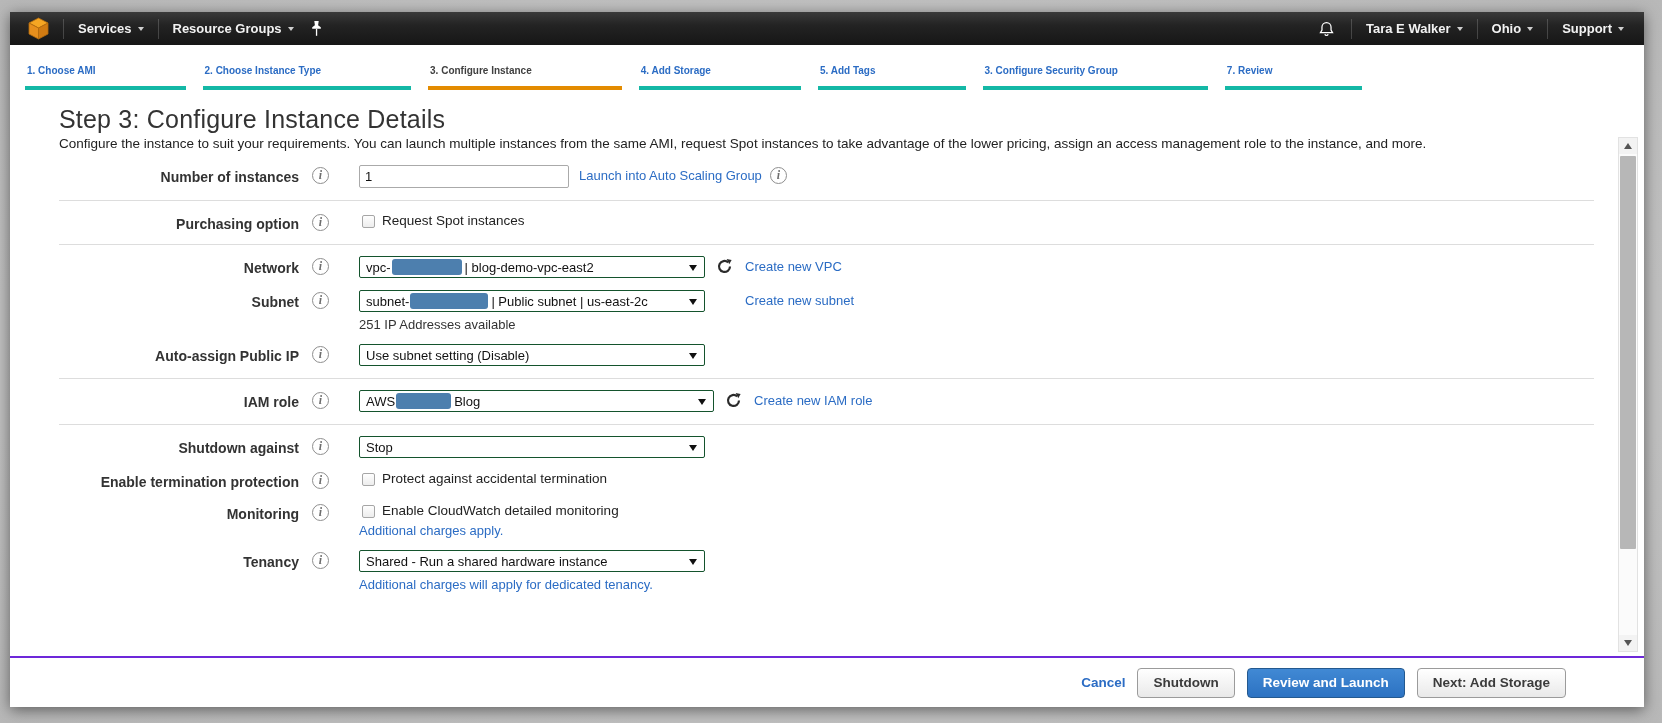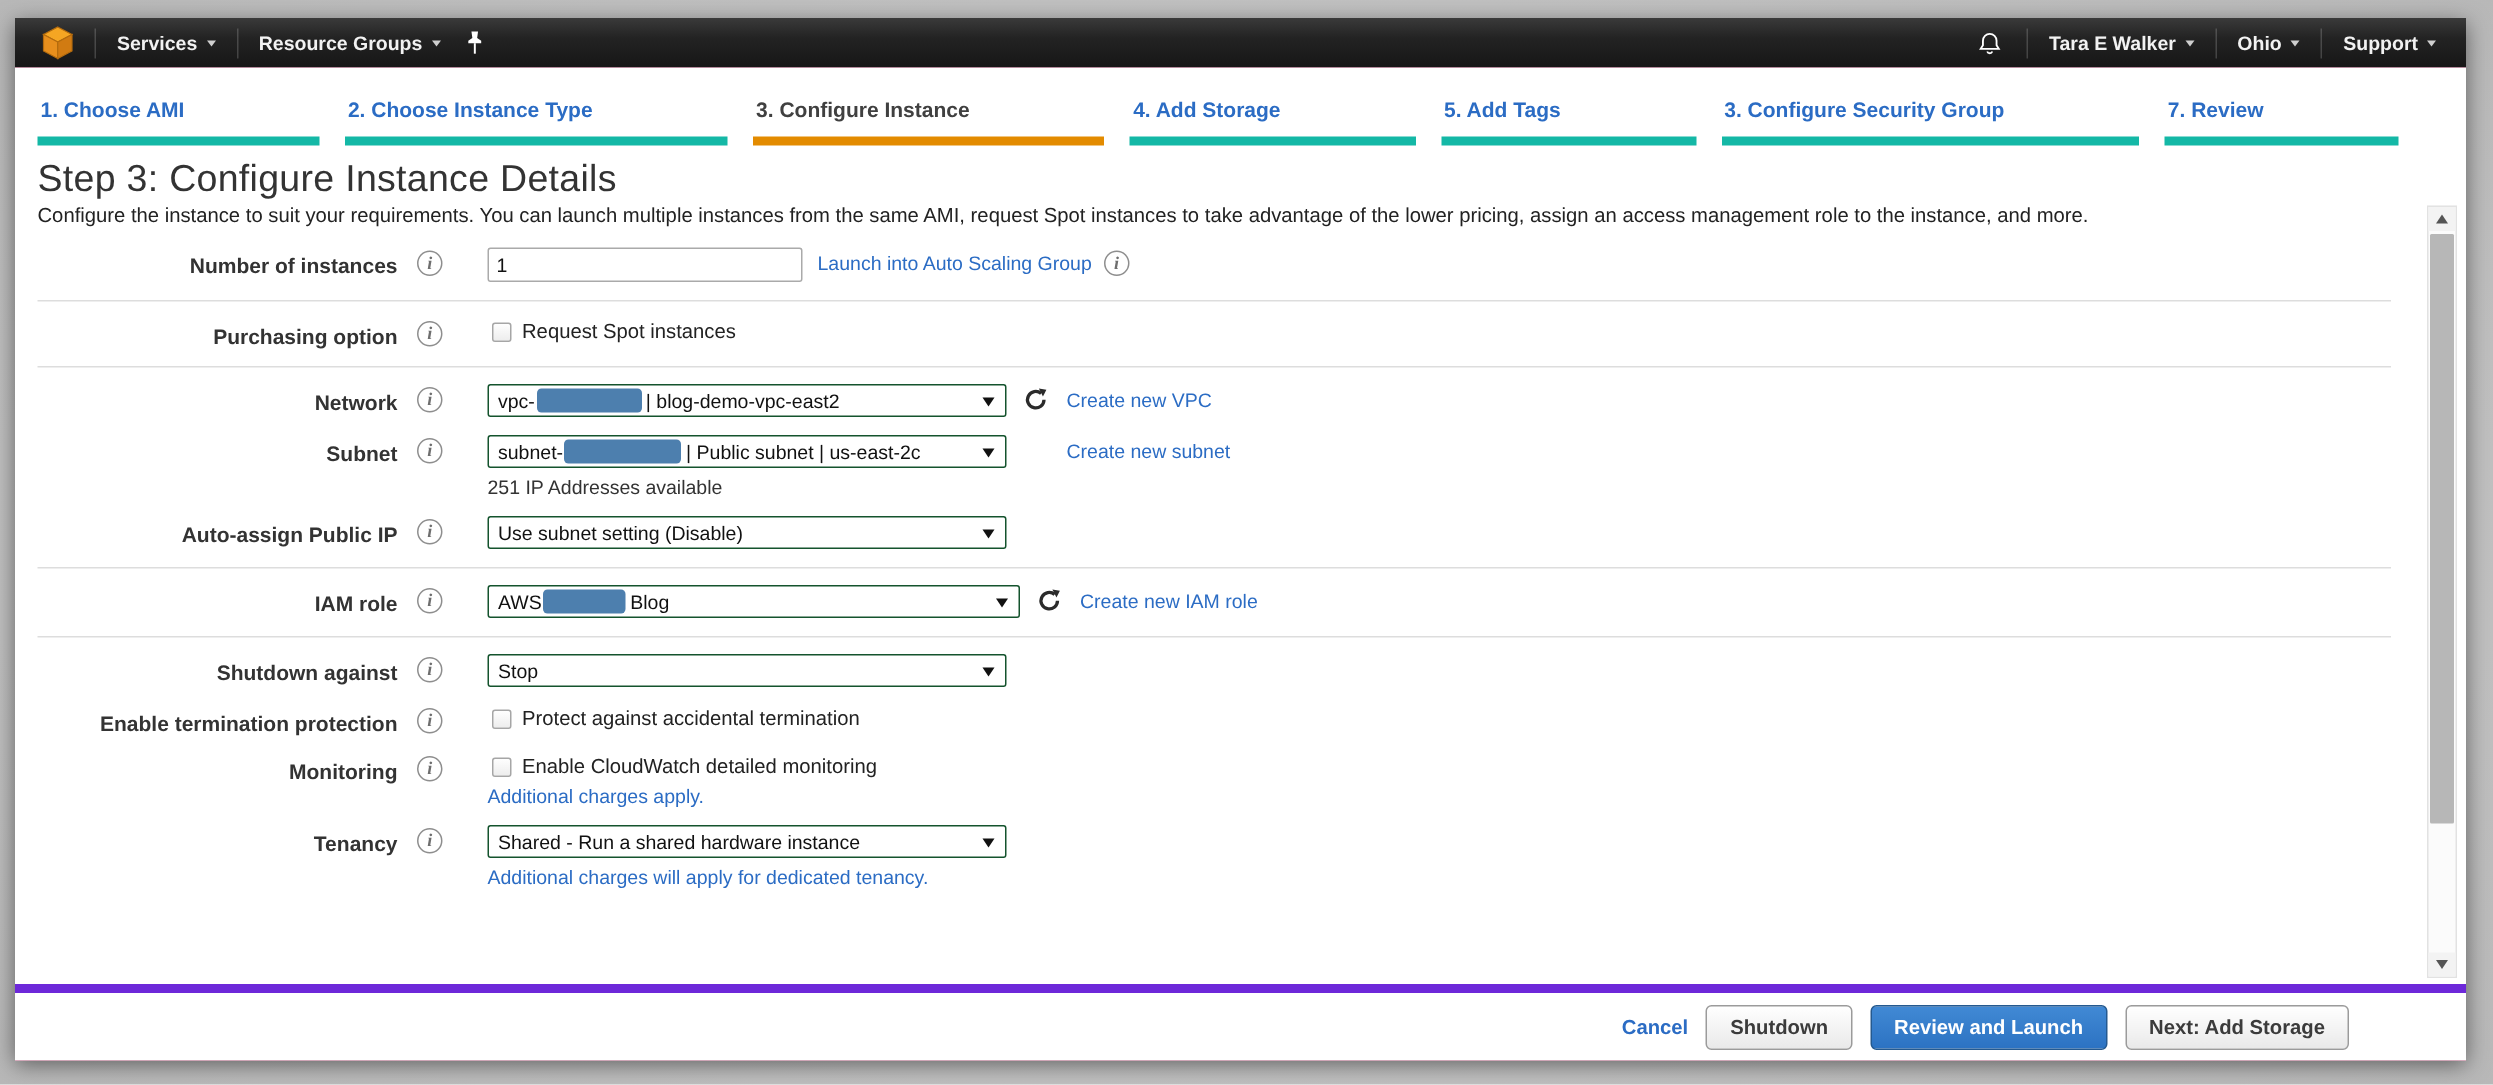--- a/index.html
+++ b/index.html
@@ -25,26 +25,26 @@
   .nav-item { font-size:13px; font-weight:bold; color:#f2f2f2; display:flex; align-items:center; cursor:pointer; white-space:nowrap; }
   .nav-sep { width:1px; height:20px; background:rgba(255,255,255,.18); margin:0 14px; }
   .caret { display:inline-block; width:0; height:0; border-left:3.5px solid transparent; border-right:3.5px solid transparent; border-top:4px solid #cfcfcf; margin-left:6px; }
   .nav-right { margin-left:auto; display:flex; align-items:center; }
   .logo { display:flex; align-items:center; }
   .pin { margin-left:16px; display:flex; align-items:center; }
   .bell { display:flex; align-items:center; margin-right:2px; }
   
   .tabs { flex:0 0 55px; display:flex; align-items:flex-start; padding:20px 0 0 15px; background:#fff; }
   .tab {
-    font-size:14px; font-weight:bold; color:#2b6cc4; cursor:pointer;
-    padding:0 90px 10px 2px; margin-right:17px; border-bottom:6px solid #14b8a6; white-space:nowrap;
+    font-size:10px; font-weight:bold; color:#2b6cc4; cursor:pointer;
+    padding:0 90px 10px 2px; margin-right:17px; border-bottom:4px solid #14b8a6; white-space:nowrap;
   }
   .tab.active { color:#404040; border-bottom-color:#e38b00; cursor:default; }
   
-  .content { flex:1 1 auto; position:relative; background:#fff; overflow:hidden; }
+  .content { flex:1 1 auto; position:relative; background:#fff; overflow:hidden;padding-left:34px; }
   h1.step-title { font-size:25px; font-weight:400; color:#333; margin:5px 0 2px 15px; letter-spacing:.2px; }
   .step-desc { font-size:13.5px; color:#222; margin:2px 0 0 15px; }
   .rows { margin-top:14px; }
   .row { display:flex; align-items:flex-start; margin-bottom:12px; }
   .row-label { width:255px; flex:0 0 255px; text-align:right; font-size:14px; font-weight:bold; color:#333; padding-top:4px; }
   .info {
     flex:0 0 17px; width:17px; height:17px; margin-left:13px; margin-top:2px;
     border:1px solid #8e8e8e; border-radius:50%; color:#6e6e6e;
     font-family:"Liberation Serif", serif; font-style:italic; font-size:12px; font-weight:bold;
     display:flex; align-items:center; justify-content:center; cursor:pointer;
@@ -79,21 +79,21 @@
     position:absolute; right:6px; top:37px; bottom:4px; width:20px;
     background:#fbfbfb; border:1px solid #e2e2e2;
   }
   .sb-btn { position:absolute; left:0; width:18px; height:16px; display:flex; align-items:center; justify-content:center; cursor:pointer; background:#f3f3f3; }
   .sb-btn.up { top:0; } .sb-btn.down { bottom:0; }
   .tri-up { width:0; height:0; border-left:4.5px solid transparent; border-right:4.5px solid transparent; border-bottom:6px solid #555; }
   .tri-down { width:0; height:0; border-left:4.5px solid transparent; border-right:4.5px solid transparent; border-top:6px solid #555; }
   .sb-thumb { position:absolute; left:1px; top:18px; width:16px; height:393px; background:#b7b7b7; border-radius:1px; cursor:grab; }
   
   .footer {
-    flex:0 0 51px; border-top:6px solid #6d28d9; background:#fff;
+    flex:0 0 51px; border-top:2px solid #6d28d9; background:#fff;
     display:flex; align-items:center; justify-content:flex-end; padding-right:78px;
   }
   .btn {
     height:30px; padding:0 15px; border-radius:4px; font-size:13.5px; font-weight:bold;
     display:flex; align-items:center; cursor:pointer; margin-left:12px; white-space:nowrap;
     font-family:"Liberation Sans", sans-serif;
   }
   .btn.secondary { background:linear-gradient(180deg,#ffffff,#e9e9e9); border:1px solid #9b9b9b; color:#3b3b3b; }
   .btn.primary { background:linear-gradient(180deg,#4189d4,#2c72c2); border:1px solid #24598f; color:#fff; }
   .cancel-link { color:#2b6cc4; font-size:13.5px; font-weight:bold; cursor:pointer; margin-left:12px; }

